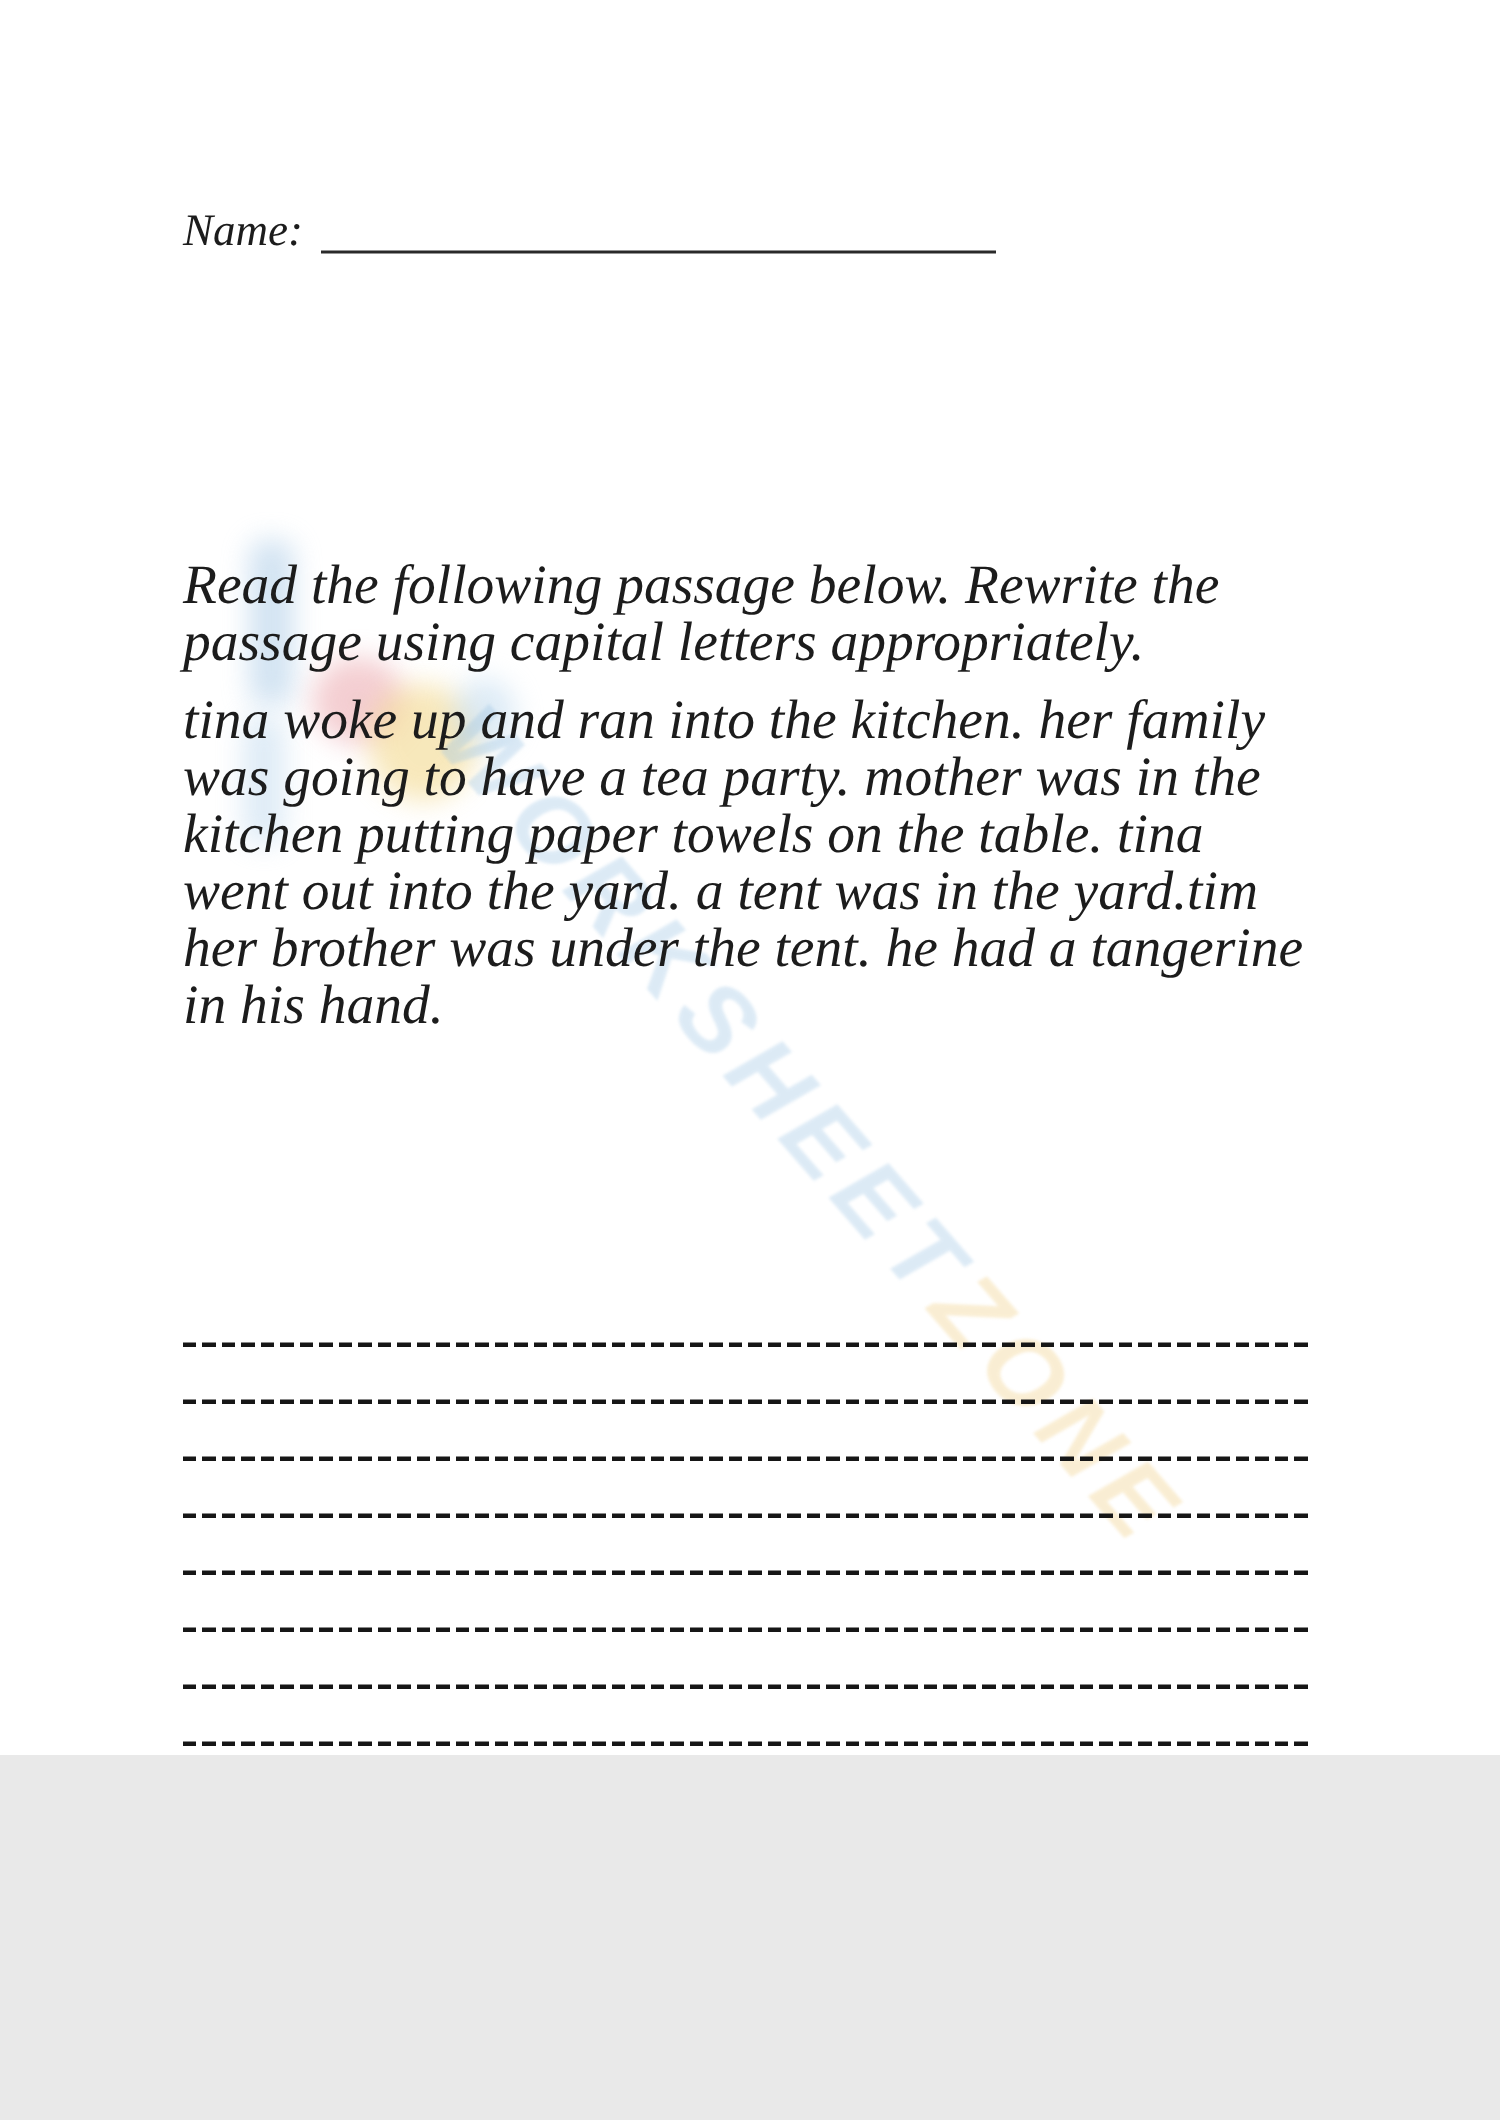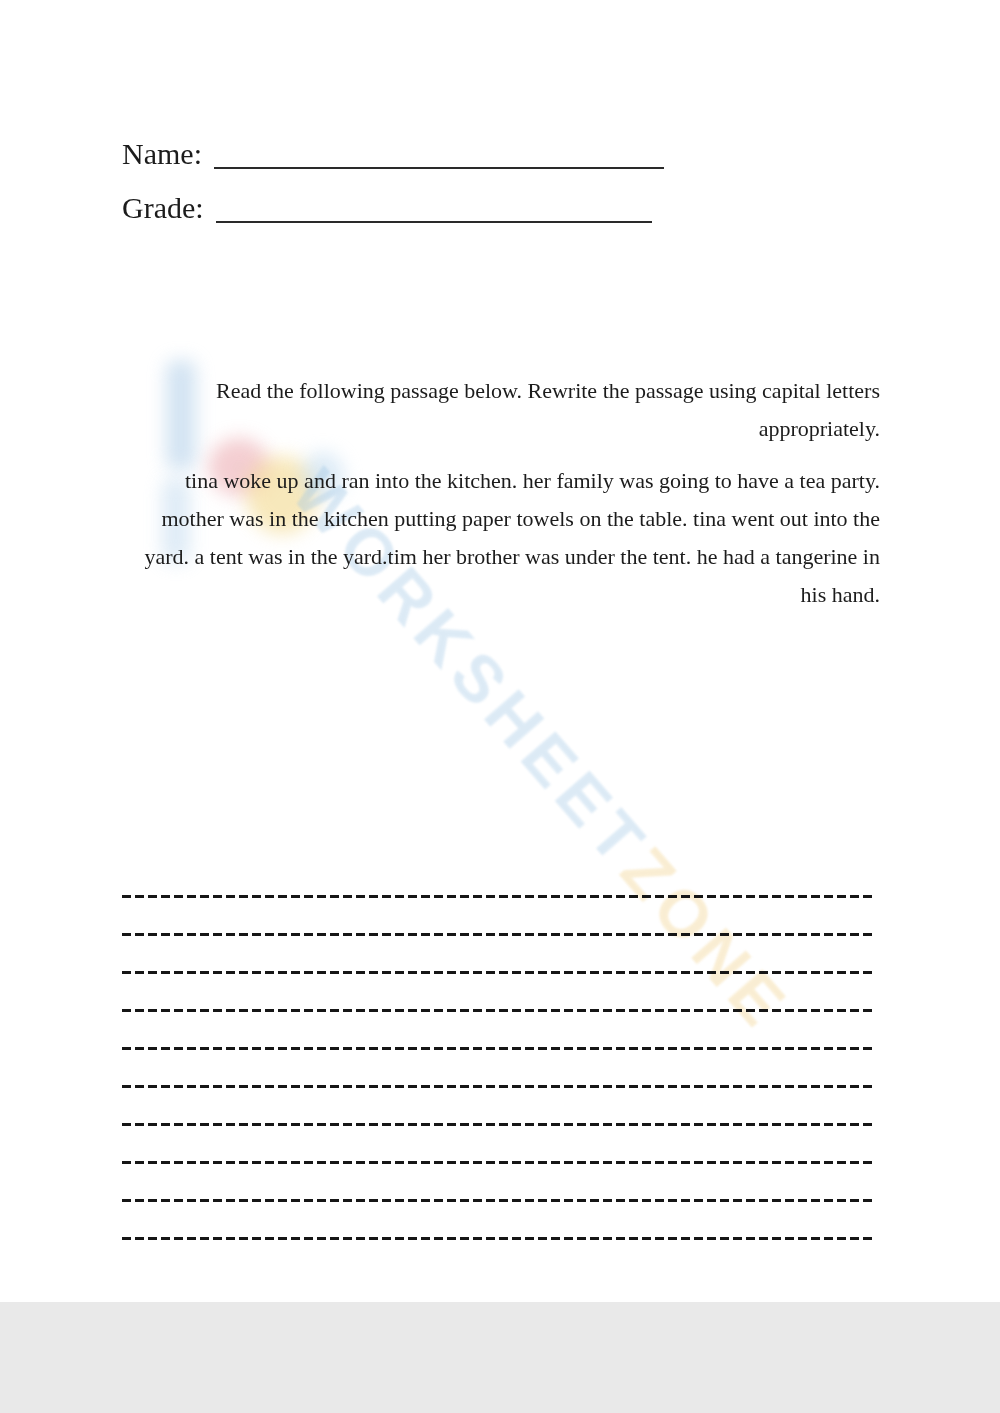--- a/index.html
+++ b/index.html
@@ -1,24 +1,25 @@
 <!DOCTYPE html>
 <html style="--brand-blue: #3b8dce; --brand-yellow: #eeb22e;"><head>
 <meta charset="utf-8">
 <style>
   html,body { margin:0; padding:0; }
   body { background:#e9e9e9; font-family:"Liberation Serif", serif; }
 
   .page {
     position:relative;
-    width:1000px; height:1302px;
+    width:1000px; height:1170px;
     margin:0 auto;
     background:#ffffff;
     overflow:hidden;
     color:#1c1c1c;
+    font-style:italic;
   }
 
   
   .wm-blob { position:absolute; border-radius:50%; filter:blur(9px); pointer-events:none; }
   .wm-blob.b1 { left:166px; top:360px; width:30px; height:110px; background:#aecde8; opacity:.55; border-radius:10px; }
   .wm-blob.b2 { left:162px; top:478px; width:28px; height:85px;  background:#b7d4ec; opacity:.45; border-radius:10px; }
   .wm-blob.b3 { left:208px; top:438px; width:62px; height:58px;  background:#eba7ad; opacity:.55; }
   .wm-blob.b4 { left:246px; top:456px; width:72px; height:78px;  background:#f3d98e; opacity:.6; }
   .wm-blob.b5 { left:302px; top:452px; width:42px; height:48px;  background:#bcd8ee; opacity:.5; }
 
@@ -41,21 +42,21 @@
     display:inline-block; margin-left:12px; margin-bottom:3px;
     border-bottom:2px solid #2a2a2a; height:26px;
   }
   .field-row:nth-child(1) .field-line { width:450px; }
   .field-row:nth-child(2) .field-line { width:436px; }
   .field-row:nth-child(3) .field-line { width:418px; }
   .field-row:nth-child(4) .field-line { width:406px; }
 
   
   .content { position:absolute; left:122px; top:372px; width:758px; }
-  .content p { margin:0 0 16px 0; font-size:22px; line-height:38px;text-align:right; }
+  .content p { margin:0 0 16px 0; font-size:37px; line-height:38px; }
   .instructions { margin-bottom:14px !important; }
 
   
   .answer-lines { position:absolute; left:122px; top:895px; width:754px; }
   .answer-line {
     height:3px; margin-bottom:35px;
     background:repeating-linear-gradient(90deg, #161616 0 9px, transparent 9px 13px);
   }
 
   
@@ -82,24 +83,20 @@
 
   <div class="wm-text">
     <span class="wm-a">WORKSHEET</span><span class="wm-b">ZONE</span>
   </div>
 
   <div class="fields">
     <div class="field-row">
       <span class="field-label">Name:</span>
       <span class="field-line"></span>
     </div>
-    <div class="field-row">
-      <span class="field-label">Grade:</span>
-      <span class="field-line"></span>
-    </div>
   </div>
 
   <div class="content">
     <p class="instructions">Read the following passage below. Rewrite the passage using capital letters appropriately.</p>
     <p>tina woke up and ran into the kitchen. her family was going to have a tea party. mother was in the kitchen putting paper towels on the table. tina went out into the yard. a tent was in the yard.tim her brother was under the tent. he had a tangerine in his hand.</p>
   </div>
 
   <div class="answer-lines">
       <div class="answer-line"></div>
       <div class="answer-line"></div>

